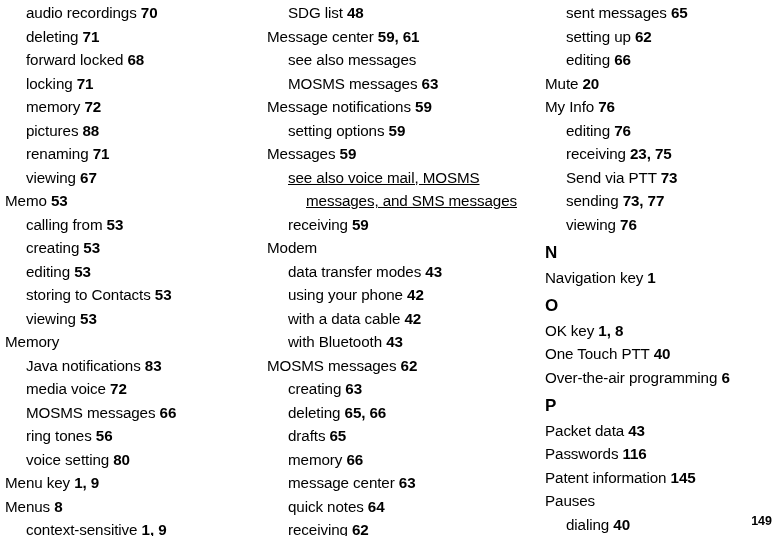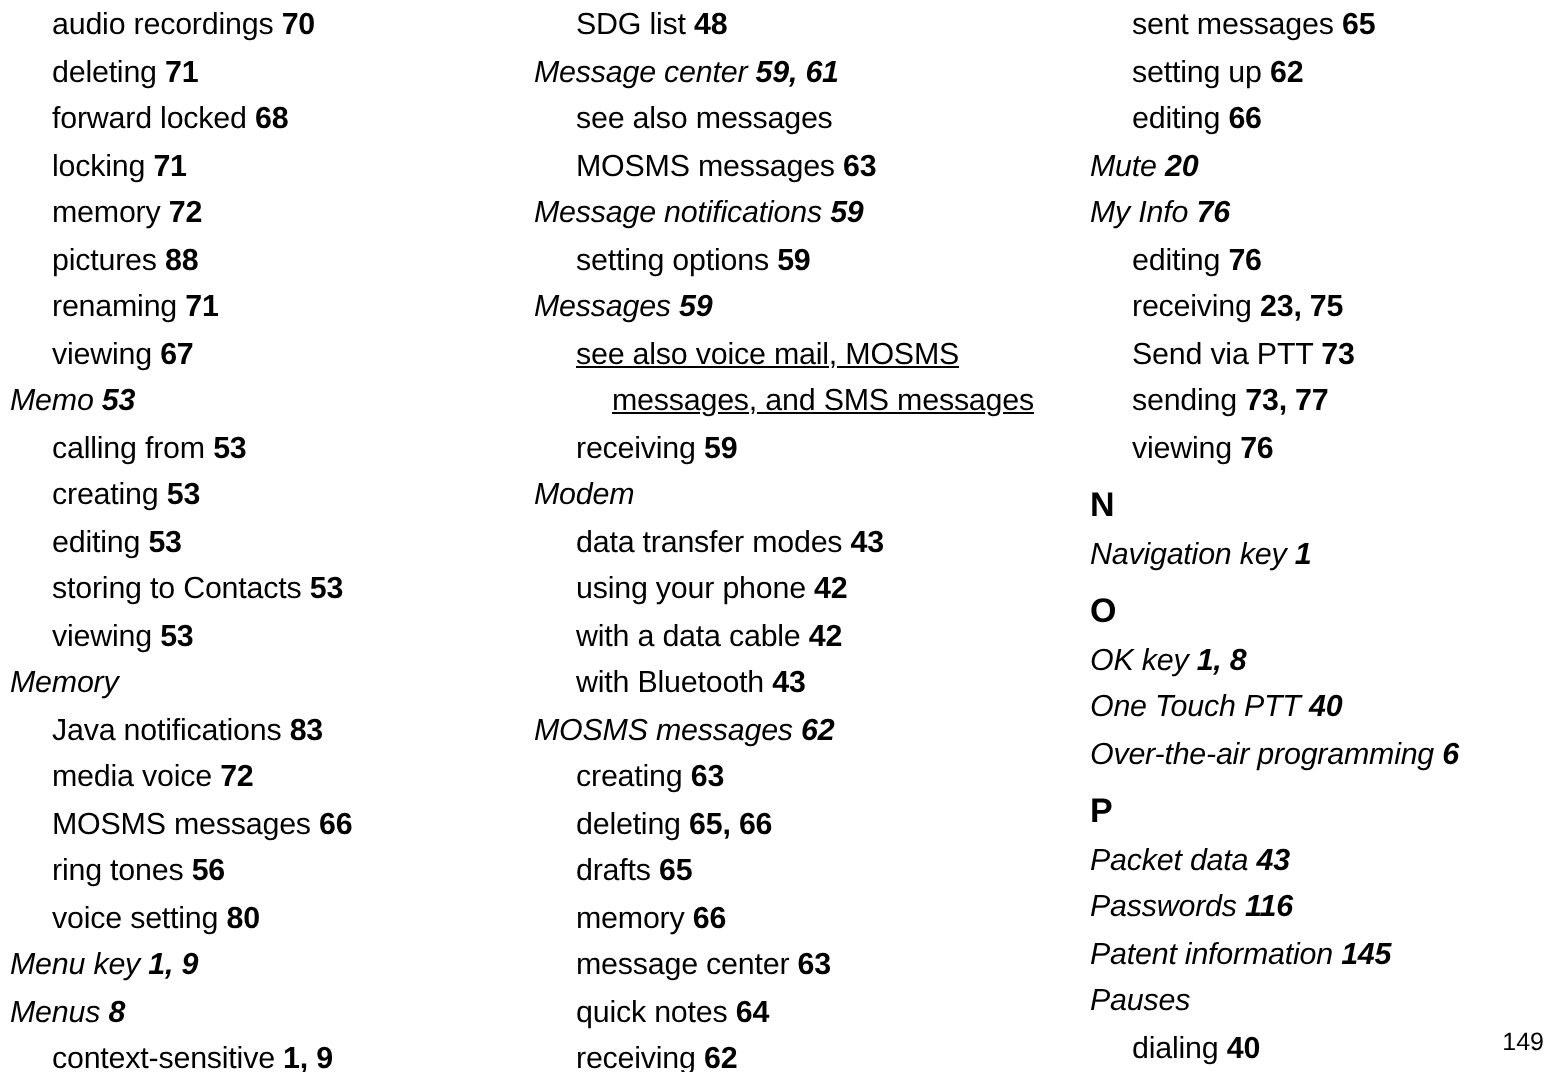--- a/index.html
+++ b/index.html
@@ -38,42 +38,42 @@
   .col-1 { width: 258px; padding-left: 5px; }
   .col-2 { width: 264px; padding-left: 25px; }
 
   .entry {
     font-size: 15.2px;
     line-height: 23.5px;
     letter-spacing: -0.1px;
     white-space: normal;
   }
 
-  .lvl-0 { padding-left: 0px; font-style: italic; }
+  .lvl-0 { padding-left: 0px; }
   .lvl-1 { padding-left: 21px; text-indent: 0; }
   .lvl-1.wrap { padding-left: 39px; text-indent: -18px; text-decoration: underline; }
 
   .entry .pg {
     font-weight: bold;
   }
 
   .letter {
     font-size: 17px;
     font-weight: bold;
     line-height: 23.5px;
     padding-top: 5px;
     padding-bottom: 1px;
   }
 
   .folio {
     position: absolute;
     right: 12px;
     bottom: 8px;
     font-size: 12.5px;
-    font-weight: normal;
+    font-weight: bold;
     letter-spacing: 0px;
   }
 </style>
 </head>
 <body>
 
 <div class="page">
   <div class="columns">
     <div class="column col-0">
         <div class="entry lvl-1"><span>audio recordings </span><span class="pg">70</span></div>

